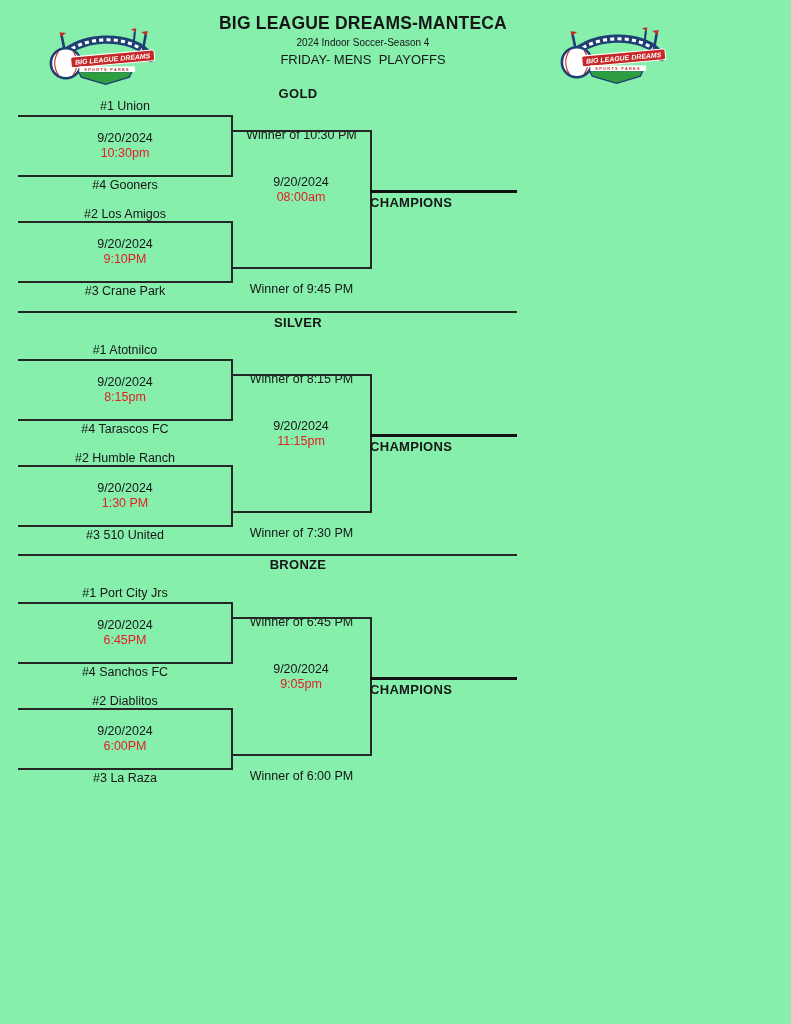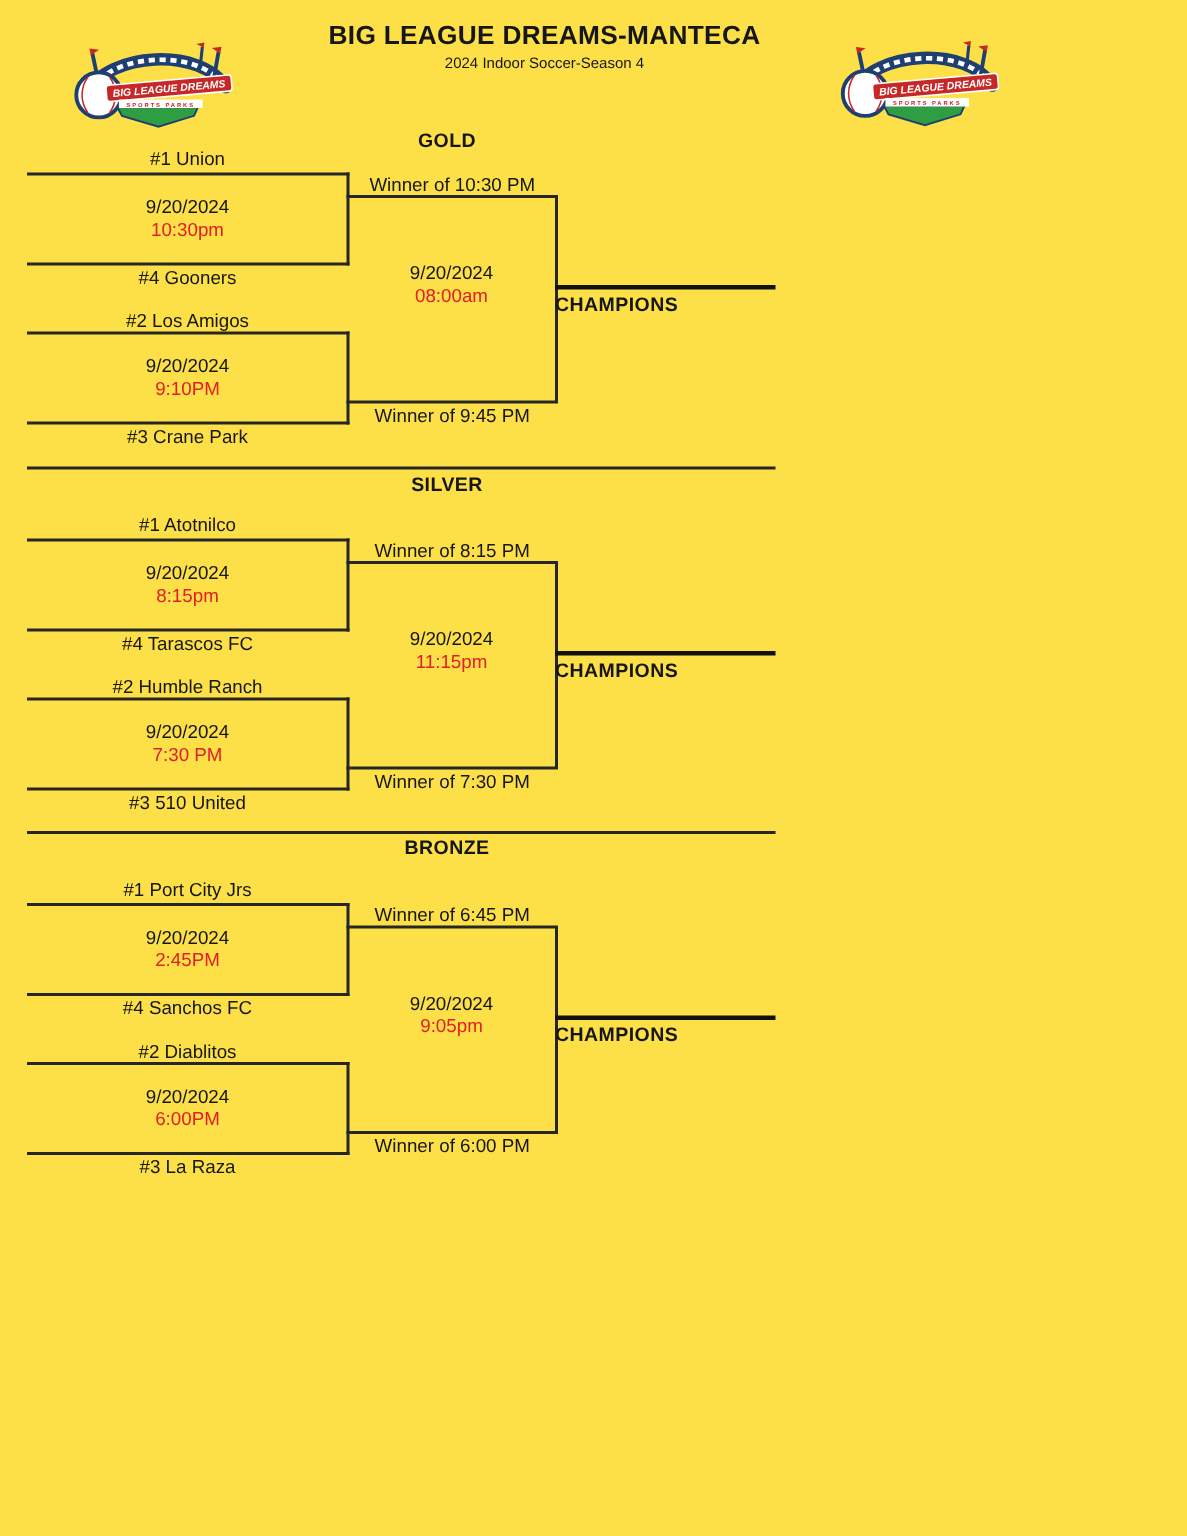--- a/index.html
+++ b/index.html
@@ -1,18 +1,18 @@
 <!DOCTYPE html>
 <html><head>
 <meta charset="utf-8">
 <title>Playoff Bracket</title>
 <style>
   html,body{margin:0;padding:0;background:#fff;}
   .page{
-    position:relative;width:791px;height:1024px;background:#fde047;
+    position:relative;width:791px;height:1024px;background:#86efac;
     font-family:"Liberation Sans","DejaVu Sans",sans-serif;color:#161616;
     overflow:hidden;
   }
   
   .hdr{position:absolute;left:163px;top:13px;width:400px;text-align:center;}
   .hdr .title{font-size:17.5px;font-weight:bold;letter-spacing:.2px;white-space:pre;}
   .hdr .subtitle{font-size:10px;margin-top:3px;white-space:pre;}
   .hdr .eventline{font-size:13px;margin-top:4px;white-space:pre;}
   .logo{position:absolute;width:114px;height:62px;}
   .logo.left{left:45px;top:24px;}
@@ -26,21 +26,21 @@
   .v{position:absolute;width:2px;background:#262626;}
   .divider{position:absolute;left:18px;width:499px;height:2px;background:#262626;}
   .team{position:absolute;left:0;width:214px;text-align:center;
         font-size:12.5px;line-height:14px;white-space:pre;}
   .dt{position:absolute;left:0;width:214px;height:58px;display:flex;
       flex-direction:column;justify-content:center;text-align:center;
       font-size:12.5px;line-height:15px;}
   .dt.final{left:214px;width:138px;height:60px;}
   .dt .time{color:#E21E26;}
   .wtext{position:absolute;left:214px;width:139px;text-align:center;
-         font-size:12.5px;line-height:14px;white-space:pre;}
+         font-size:12.5px;line-height:14px;white-space:pre;margin-top:12px;}
   .champions{position:absolute;left:352px;width:147px;text-align:left;
              font-size:13px;font-weight:bold;letter-spacing:.3px;}
 </style>
 </head>
 <body>
 
 <svg width="0" height="0" style="position:absolute" aria-hidden="true">
   <defs>
     <g id="bld-logo">
 
@@ -84,20 +84,21 @@
   <svg class="logo left" viewBox="0 0 220 120">
       <use href="#bld-logo"></use>
     </svg>
   <svg class="logo right" viewBox="0 0 220 120">
       <use href="#bld-logo"></use>
     </svg>
 
   <div class="hdr">
     <div class="title">BIG LEAGUE DREAMS-MANTECA</div>
     <div class="subtitle">2024 Indoor Soccer-Season 4</div>
+    <div class="eventline">FRIDAY- MENS  PLAYOFFS</div>
   </div>
 
   <section class="bracket" style="top:115px">
     <div class="division" style="top:-29px">GOLD</div>
 
     <div class="team" style="top:-16px">#1 Union</div>
     <div class="h" style="top:0;left:0;width:215px"></div>
     <div class="dt" style="top:2px">
       <div class="date">9/20/2024</div>
       <div class="time">10:30pm</div>
@@ -142,21 +143,21 @@
       <div class="time">8:15pm</div>
     </div>
     <div class="h" style="top:60px;left:0;width:215px"></div>
     <div class="v" style="top:0;left:213px;height:62px"></div>
     <div class="team" style="top:63px">#4 Tarascos FC</div>
 
     <div class="team" style="top:92px">#2 Humble Ranch</div>
     <div class="h" style="top:106px;left:0;width:215px"></div>
     <div class="dt" style="top:108px">
       <div class="date">9/20/2024</div>
-      <div class="time">7:30 PM</div>
+      <div class="time">1:30 PM</div>
     </div>
     <div class="h" style="top:166px;left:0;width:215px"></div>
     <div class="v" style="top:106px;left:213px;height:62px"></div>
     <div class="team" style="top:169px">#3 510 United</div>
 
     <div class="wtext" style="top:1px">Winner of 8:15 PM</div>
     <div class="h" style="top:15px;left:213px;width:139px"></div>
     <div class="wtext" style="top:155px">Winner of 7:30 PM</div>
     <div class="h" style="top:152px;left:213px;width:139px"></div>
     <div class="v" style="top:15px;left:352px;height:139px"></div>
@@ -171,21 +172,21 @@
 
   <div class="divider" style="top:554px"></div>
 
   <section class="bracket" style="top:602px">
     <div class="division" style="top:-45px">BRONZE</div>
 
     <div class="team" style="top:-16px">#1 Port City Jrs</div>
     <div class="h" style="top:0;left:0;width:215px"></div>
     <div class="dt" style="top:2px">
       <div class="date">9/20/2024</div>
-      <div class="time">2:45PM</div>
+      <div class="time">6:45PM</div>
     </div>
     <div class="h" style="top:60px;left:0;width:215px"></div>
     <div class="v" style="top:0;left:213px;height:62px"></div>
     <div class="team" style="top:63px">#4 Sanchos FC</div>
 
     <div class="team" style="top:92px">#2 Diablitos</div>
     <div class="h" style="top:106px;left:0;width:215px"></div>
     <div class="dt" style="top:108px">
       <div class="date">9/20/2024</div>
       <div class="time">6:00PM</div>

